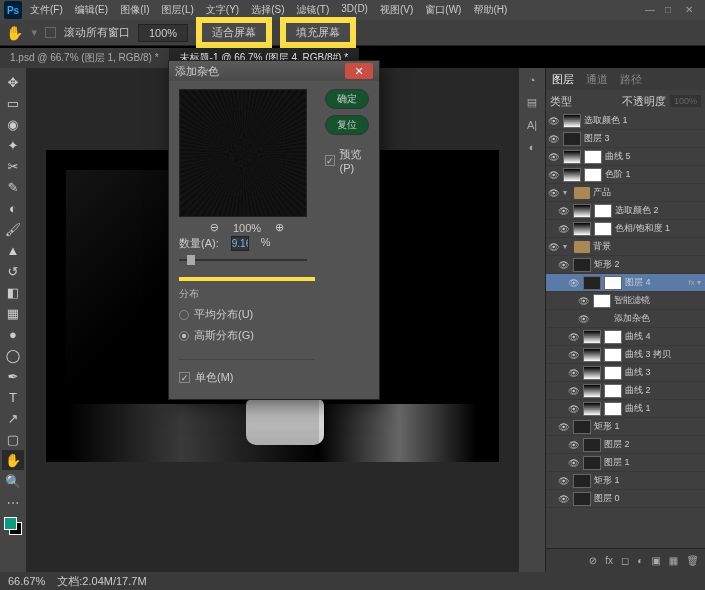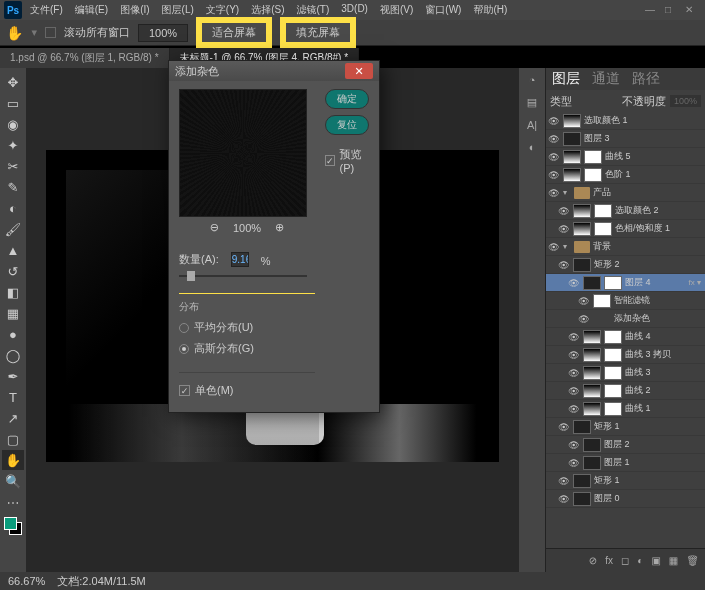--- a/index.html
+++ b/index.html
@@ -29,21 +29,21 @@
 .canvas::after{content:"";position:absolute;left:20px;top:20px;right:180px;bottom:0;background:linear-gradient(135deg,#888 0%,#000 40%);opacity:.15}
 .jar{position:absolute;bottom:16px;left:200px;width:78px;height:95px}
 .jar-lid{width:72px;height:52px;margin:0 auto;background:radial-gradient(ellipse at 40% 30%,#fff,#ddd,#bbb);border-radius:50% 50% 8px 8px}
 .jar-body{width:78px;height:46px;background:linear-gradient(#e8e8e8,#ccc);border-radius:6px 6px 10px 10px;margin-top:-4px}
 .jar-label{text-align:center;font-size:8px;color:#222;padding-top:4px}
 .floor{position:absolute;bottom:0;left:0;right:0;height:58px;background:linear-gradient(90deg,#000 5%,#aaa 30%,#000 60%,#fff 78%,#000 95%);opacity:.4}
 .right-dock{width:26px;background:#454545;display:flex;flex-direction:column;align-items:center;padding-top:6px;gap:10px}
 .dock-ico{font-size:11px;color:#aaa}
 .panels{width:160px;background:#454545;border-left:1px solid #222;display:flex;flex-direction:column}
 .panel-tabs{height:22px;display:flex;align-items:center;padding:0 6px;gap:12px;background:#3a3a3a}
-.panel-tab{font-size:14px;color:#888}
+.panel-tab{font-size:11px;color:#888}
 .panel-tab.on{color:#eee}
 .layer-opts{height:22px;display:flex;align-items:center;padding:0 4px;gap:4px;font-size:9px;color:#777;background:#3f3f3f}
 .opacity-box{background:#333;padding:1px 4px;font-size:9px;color:#666}
 .layer-list{flex:1;overflow-y:auto;background:#3f3f3f}
 .layer{display:flex;align-items:center;height:18px;padding:0 2px;gap:3px;border-bottom:1px solid #383838}
 .layer.sel{background:#5a7aa8}
 .eye{width:12px;font-size:9px;color:#ccc}
 .thumb{width:18px;height:14px;background:#222;border:1px solid #666}
 .thumb.w{background:#fff}
 .thumb.g{background:linear-gradient(#000,#fff)}
@@ -57,33 +57,33 @@
 .statusbar{position:absolute;bottom:0;left:0;right:0;height:18px;background:#3a3a3a;display:flex;align-items:center;padding:0 8px;gap:12px;font-size:10px;color:#aaa}
 
 .dialog{position:absolute;top:60px;left:168px;width:212px;background:#535353;border:1px solid #222;box-shadow:4px 4px 20px rgba(0,0,0,.6);z-index:100}
 .dlg-title{height:20px;background:linear-gradient(#5a5a5a,#4a4a4a);display:flex;align-items:center;padding:0 6px;font-size:11px}
 .dlg-close{margin-left:auto;width:28px;height:16px;background:#c94f44;color:#fff;display:flex;align-items:center;justify-content:center;font-size:11px;border-radius:2px}
 .dlg-body{padding:8px 10px 14px;display:flex;gap:10px}
 .dlg-left{flex:1}
 .preview-box{width:128px;height:128px;background:#0a0a0a;border:1px solid #222;position:relative}
 .noise{position:absolute;inset:0;background:repeating-conic-gradient(#111 0deg 2deg,#1a1a1a 2deg 4deg);opacity:.6}
 .zoom-row{display:flex;align-items:center;justify-content:center;gap:14px;margin-top:4px;font-size:10px}
-.field-row{display:flex;align-items:flex-end;gap:12px;margin-top:18px;font-size:10px}
+.field-row{display:flex;align-items:flex-start;gap:12px;margin-top:2px;font-size:10px}
 .num-input{width:18px;height:15px;background:#333;border:1px solid #222;color:#6bb8ff;text-align:center;font-size:10px}
 .slider{width:128px;height:14px;position:relative;margin-top:2px}
 .slider-track{position:absolute;top:6px;left:0;right:0;height:2px;background:#333}
 .slider-thumb{position:absolute;top:2px;left:8px;width:8px;height:10px;background:#aaa}
-.group-label{font-size:10px;color:#bbb;margin-top:10px;border-top:1px solid #fde047;padding-top:6px}
+.group-label{font-size:10px;color:#bbb;margin-top:10px;border-top:4px solid #fde047;padding-top:6px}
 .radio-row{display:flex;align-items:center;gap:5px;margin-top:6px;font-size:10px}
 .radio{width:10px;height:10px;border:1px solid #888;border-radius:50%}
 .radio.on::after{content:"";display:block;width:4px;height:4px;background:#ccc;border-radius:50%;margin:2px}
 .chk-row{display:flex;align-items:center;gap:5px;margin-top:16px;font-size:10px;border-top:1px solid #444;padding-top:10px}
 .chkbox{width:11px;height:11px;border:1px solid #888;display:flex;align-items:center;justify-content:center;font-size:9px;color:#ccc}
 .dlg-right{width:44px;display:flex;flex-direction:column;gap:6px}
-.dlg-btn{height:20px;background:#0f766e;border:1px solid #333;border-radius:10px;display:flex;align-items:center;justify-content:center;font-size:10px}
+.dlg-btn{height:20px;background:#14532d;border:1px solid #333;border-radius:10px;display:flex;align-items:center;justify-content:center;font-size:10px}
 </style>
 </head>
 <body>
 
 <div class="menubar">
   <div class="ps-logo">Ps</div>
   <div id="menu-items" style="display: flex;">
       <span class="menu-item">文件(F)</span>
       <span class="menu-item">编辑(E)</span>
       <span class="menu-item">图像(I)</span>
@@ -309,21 +309,21 @@
       <span class="pt-ico">◐</span>
       <span class="pt-ico">▣</span>
       <span class="pt-ico">▦</span>
       <span class="pt-ico">🗑</span>
     </div>
   </div>
 </div>
 
 <div class="statusbar">
   <span>66.67%</span>
-  <span>文档:2.04M/11.5M</span>
+  <span>文档:2.04M/17.7M</span>
 </div>
 
 <div class="dialog">
   <div class="dlg-title">
     <span>添加杂色</span>
     <span class="dlg-close">✕</span>
   </div>
   <div class="dlg-body">
     <div class="dlg-left">
       <div class="preview-box">

